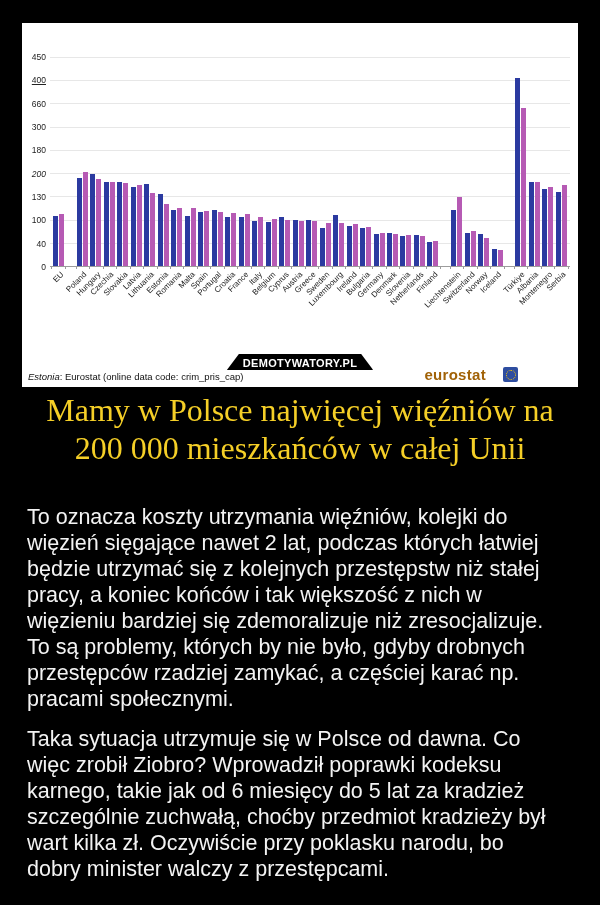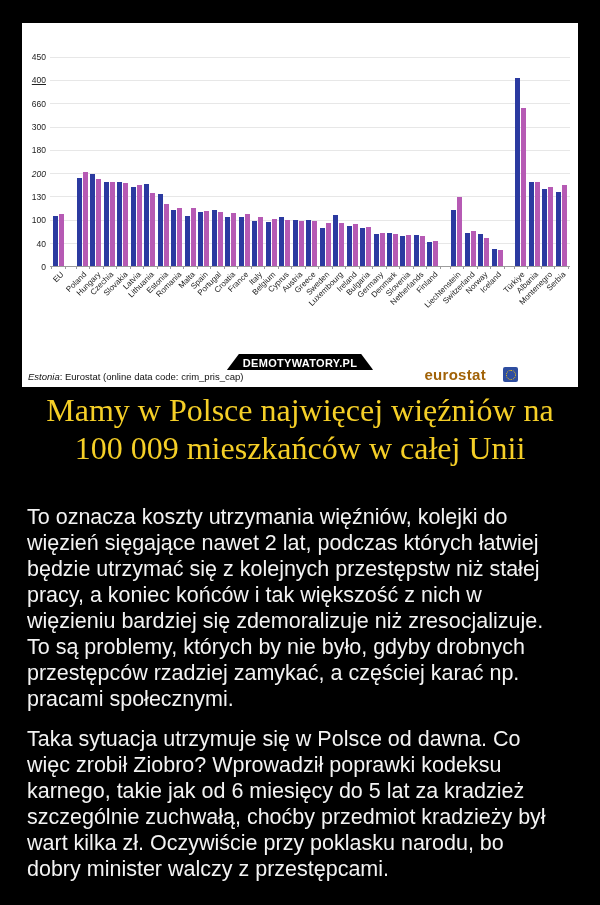--- a/index.html
+++ b/index.html
@@ -411,21 +411,21 @@
         </span>
     </div>
   </div>
 </div>
 
 <div class="watermark">
   <span>DEMOTYWATORY.PL</span>
 </div>
 
 <h1 class="headline">Mamy w Polsce najwięcej więźniów na
-100 009 mieszkańców w całej Unii</h1>
+200 000 mieszkańców w całej Unii</h1>
 
 <div class="body-text p1">To oznacza koszty utrzymania więźniów, kolejki do
 więzień sięgające nawet 2 lat, podczas których łatwiej
 będzie utrzymać się z kolejnych przestępstw niż stałej
 pracy, a koniec końców i tak większość z nich w
 więzieniu bardziej się zdemoralizuje niż zresocjalizuje.
 To są problemy, których by nie było, gdyby drobnych
 przestępców rzadziej zamykać, a częściej karać np.
 pracami społecznymi.</div>
 <div class="body-text p2">Taka sytuacja utrzymuje się w Polsce od dawna. Co

